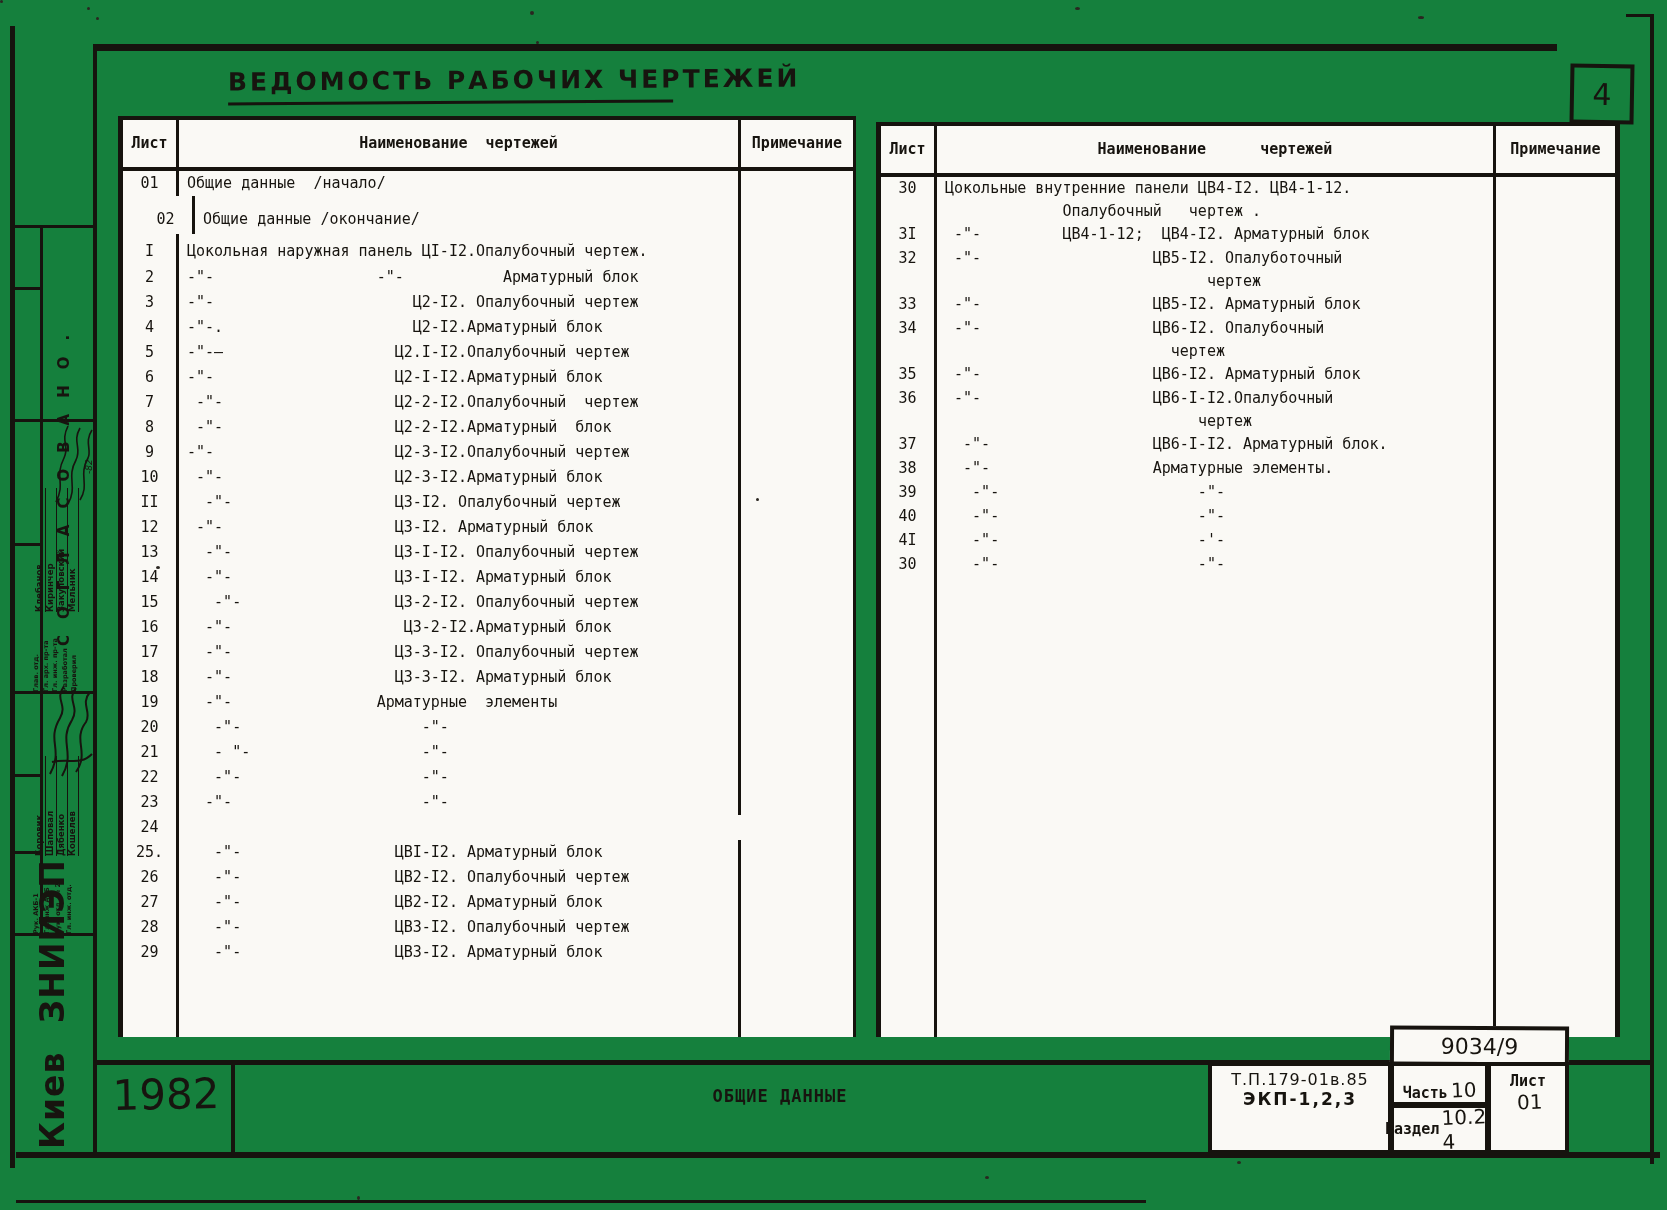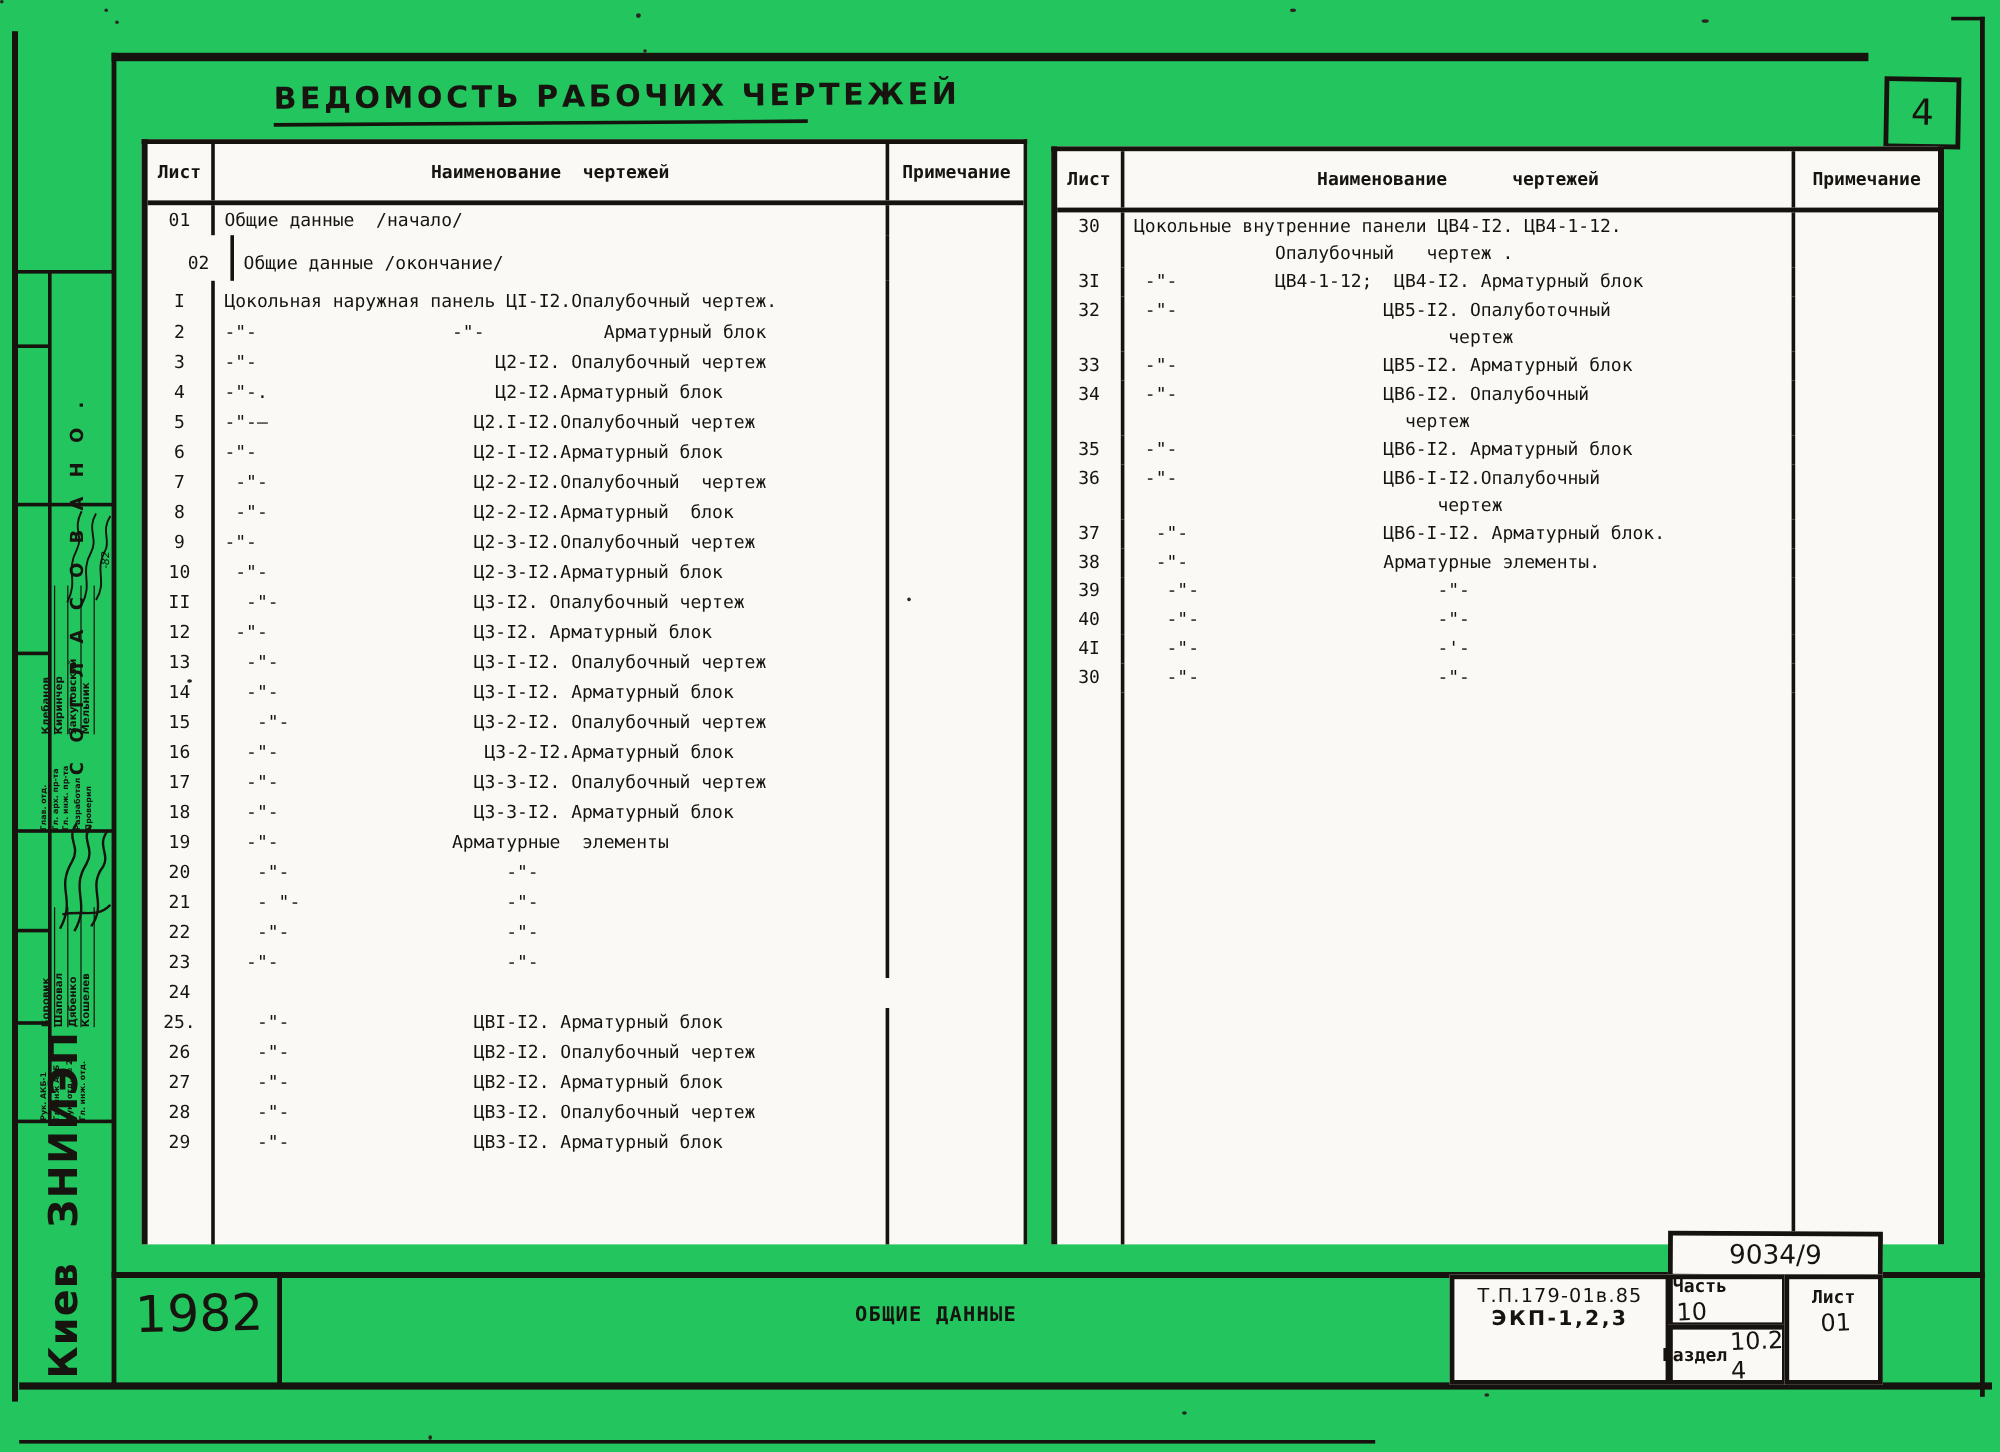--- a/index.html
+++ b/index.html
@@ -1,16 +1,16 @@
 <!DOCTYPE html>
 <html><head>
 <meta charset="utf-8">
 <style>
   html,body{margin:0;padding:0;background:#e8e6e0;}
-  #page{position:relative;width:1667px;height:1210px;background:#22c55e;overflow:hidden;
+  #page{position:relative;width:1667px;height:1210px;background:#15803d;overflow:hidden;
         font-family:"DejaVu Sans Mono","Liberation Mono",monospace;color:#17140f;}
   .ln{position:absolute;background:#16130e;}
   .box{position:absolute;border:4px solid #16130e;box-sizing:border-box;background:#faf9f5;}
   
   #title{position:absolute;left:228px;top:66px;width:445px;font-family:"DejaVu Sans","Liberation Sans",sans-serif;
          font-weight:700;font-size:25px;letter-spacing:3px;transform:rotate(-0.4deg);
          border-bottom:3px solid #16130e;padding-bottom:6px;white-space:nowrap;}
   #pagenum{position:absolute;left:1570px;top:64px;width:64px;height:60px;border:4px solid #16130e;
            box-sizing:border-box;display:flex;align-items:center;justify-content:center;
            font-family:"DejaVu Sans",sans-serif;font-size:30px;transform:rotate(1deg);}
@@ -55,21 +55,21 @@
   
   #year{position:absolute;left:102px;top:1070px;width:128px;text-align:center;font-size:42px;
         font-family:"DejaVu Sans",sans-serif;transform:rotate(-1deg);}
   #footer-title{position:absolute;left:620px;top:1086px;width:320px;text-align:center;
                 font-weight:700;font-size:17px;letter-spacing:1px;}
   #tb-9034{left:1390px;top:1026px;width:179px;height:40px;display:flex;align-items:center;justify-content:center;
            font-family:"DejaVu Sans",sans-serif;font-size:22px;transform:rotate(0.3deg);}
   #tb-proj{left:1208px;top:1062px;width:184px;height:92px;text-align:center;padding-top:4px;}
   #tb-proj .l1{font-family:"DejaVu Sans",sans-serif;font-size:16px;letter-spacing:1px;}
   #tb-proj .l2{font-family:"DejaVu Sans",sans-serif;font-size:17px;font-weight:700;letter-spacing:2px;}
-  #tb-part{left:1390px;top:1062px;width:99px;height:44px;display:flex;align-items:flex-start;justify-content:center;flex-direction:column;}
+  #tb-part{left:1390px;top:1062px;width:99px;height:44px;display:flex;align-items:flex-end;justify-content:center;}
   #tb-razdel{left:1390px;top:1104px;width:99px;height:50px;display:flex;align-items:center;justify-content:center;}
   #tb-list{left:1487px;top:1062px;width:82px;height:92px;text-align:center;padding-top:6px;}
   .plabel{font-weight:700;font-size:15px;}
   .hval{font-family:"DejaVu Sans",sans-serif;font-size:20px;margin-left:3px;transform:rotate(-2deg);display:inline-block;}
   .speck{position:absolute;background:#2a2620;border-radius:50%;}
 </style>
 </head>
 <body>
 
 <div id="page">

